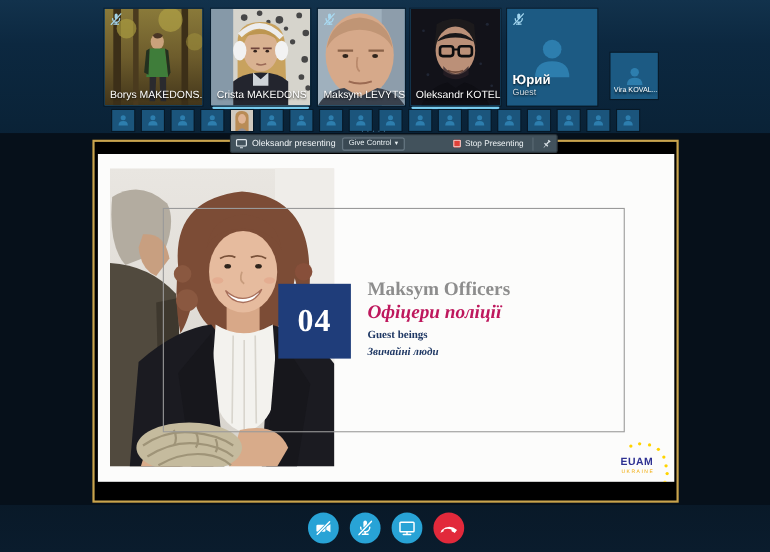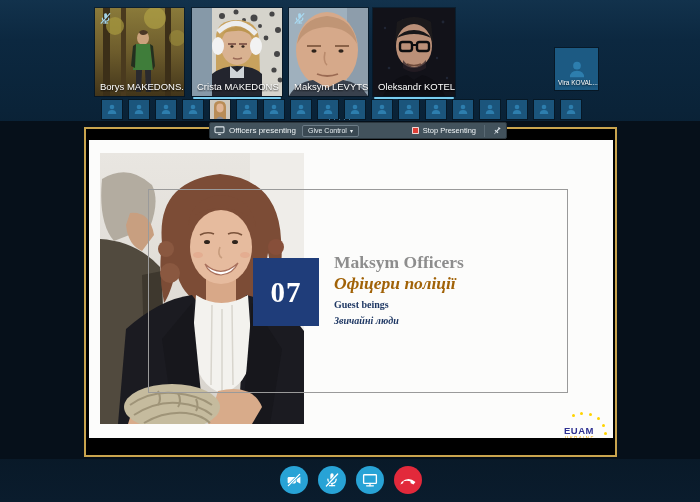--- a/index.html
+++ b/index.html
@@ -28,24 +28,24 @@
   .pwindow{position:absolute;left:84px;top:127px;width:533px;height:330px;background:#000;
            border:2px solid #c9a44e}
   .slide{position:absolute;left:3px;top:11px;width:524px;height:298px;background:#fcfcfb;overflow:hidden}
   .slidephoto{position:absolute;left:11px;top:13px;width:204px;height:271px}
   .slidephoto svg{display:block;width:100%;height:100%}
   .frame{position:absolute;left:59px;top:49px;width:420px;height:204px;border:1px solid #9a9a9a;z-index:3}
   .numbox{position:absolute;left:164px;top:118px;width:66px;height:68px;background:#1f3d7a;z-index:4;
           display:flex;align-items:center;justify-content:center;color:#fff;
           font:bold 29px "Liberation Serif",serif;letter-spacing:1px}
   .t-en{position:absolute;left:245px;top:112px;z-index:4;font:bold 17.5px "Liberation Serif",serif;color:#8d8d8d}
-  .t-uk{position:absolute;left:245px;top:133px;z-index:4;font:bold italic 17.5px "Liberation Serif",serif;color:#a16207}
+  .t-uk{position:absolute;left:245px;top:133px;z-index:4;font:bold italic 17.5px "Liberation Serif",serif;color:#be185d}
   .s-en{position:absolute;left:245px;top:159px;z-index:4;font:bold 10px "Liberation Serif",serif;color:#1f3864}
   .s-uk{position:absolute;left:245px;top:175px;z-index:4;font:bold italic 10px "Liberation Serif",serif;color:#1f3864}
-  .logo{position:absolute;left:470px;top:270px;width:52px;height:42px;z-index:4}
+  .logo{position:absolute;left:470px;top:260px;width:52px;height:42px;z-index:4}
   .logo-txt{position:absolute;left:5px;top:15px;font:bold 9.5px "Liberation Sans",sans-serif;color:#2e3192;letter-spacing:.5px}
   .logo-sub{position:absolute;left:6px;top:26px;font-size:4.5px;color:#f0a800;letter-spacing:1.4px}
   .star{position:absolute;width:3px;height:3px;border-radius:50%;background:#ffd400}
   
   .ptoolbar{position:absolute;left:209px;top:122px;width:298px;height:17px;background:#42525c;
             border:1px solid #2b363d;border-radius:2px;display:flex;align-items:center;
             padding:0 4px;z-index:10;color:#eef3f5}
   .ptoolbar .lbl{font-size:8px;margin:0 6px 0 4px;white-space:nowrap}
   .gctrl{display:flex;align-items:center;gap:3px;border:1px solid #6b7b86;border-radius:2px;
          height:12px;padding:0 5px;font-size:7px;color:#e6edf0;background:#3a4953;cursor:pointer}
@@ -184,20 +184,45 @@
       <rect x="44" y="34" width="12" height="9" rx="2.5" fill="none" stroke="#0d0d0f" stroke-width="2.4"></rect>
       <path d="M39 37 h5" stroke="#0d0d0f" stroke-width="2"></path>
       <path d="M34 56 Q41 59 48 56" stroke="#6e4a3a" stroke-width="1.5" fill="none"></path>
       <path d="M30 52 Q41 66 53 52 L53 60 Q41 68 30 60 Z" fill="#2a2026" opacity=".7"></path>
       <path d="M10 88 Q18 70 34 67 L41 72 L49 67 Q64 70 72 88 Z" fill="#0e0e14"></path>
     </svg>
     <div class="plabel">Oleksandr KOTELE...</div>
   </div>
   <div class="speakline" style="left:374px;top:97px;width:80px"></div>
 
+  <div class="tile" style="left:461px;top:8px;width:82px;height:88px">
+    <div class="avatarwrap">
+      <svg width="44" height="44" viewBox="0 0 24 24">
+          <g fill="#2d7eae">
+        <circle cx="12" cy="8" r="4.6"></circle>
+            <path d="M3.5 22 q0 -8 8.5 -8 q8.5 0 8.5 8 z"></path>
+          </g>
+        </svg>
+    </div>
+    <span class="micbadge">
+      <svg viewBox="0 0 13 13">
+          <g stroke="#a9dcf4" stroke-width="1.2" fill="none" stroke-linecap="round">
+        <rect x="5.2" y="1.2" width="2.8" height="5.2" rx="1.4" fill="#a9dcf4" stroke="none"></rect>
+        <path d="M3.4 6 a3.2 3.2 0 0 0 6.4 0"></path>
+            <path d="M6.6 9.4 V11"></path>
+            <path d="M4.6 11 H8.6"></path>
+        <path d="M2.2 11.2 L10.8 1.6"></path>
+          </g>
+        </svg>
+    </span>
+    <div class="plabel big">
+      <span>Юрий</span>
+      <span class="psub">Guest</span>
+    </div>
+  </div>
 
   <div class="tile" style="left:555px;top:48px;width:43px;height:42px">
     <div class="avatarwrap">
       <svg width="20" height="20" viewBox="0 0 24 24">
           <g fill="#2d7eae">
         <circle cx="12" cy="8" r="4.6"></circle>
             <path d="M3.5 22 q0 -8 8.5 -8 q8.5 0 8.5 8 z"></path>
           </g>
         </svg>
     </div>
@@ -397,40 +422,40 @@
           <g stroke="#9f9478" stroke-width="2" fill="none">
             <path d="M30 252 Q50 238 74 240 Q98 242 112 252"></path>
             <path d="M34 262 Q56 248 78 250 Q100 252 112 262"></path>
             <path d="M44 270 Q64 258 86 260 Q102 262 110 270"></path>
             <path d="M58 238 q4 8 0 14 M78 240 q4 8 0 14 M96 246 q3 7 0 12"></path>
           </g>
         </svg>
       </div>
 
       <div class="frame"></div>
-      <div class="numbox">07</div>
+      <div class="numbox">04</div>
       <div class="t-en">Maksym Officers</div>
       <div class="t-uk">Офіцери поліції</div>
       <div class="s-en">Guest beings</div>
       <div class="s-uk">Звичайні люди</div>
 
       <div class="logo">
         <span class="logo-txt">EUAM</span>
         <span class="logo-sub">UKRAINE</span>
         <span id="logostars"><span class="star" style="left: 13px; top: 4px;"></span><span class="star" style="left: 21px; top: 2px;"></span><span class="star" style="left: 30px; top: 3px;"></span><span class="star" style="left: 38px; top: 7px;"></span><span class="star" style="left: 43px; top: 14px;"></span><span class="star" style="left: 45px; top: 22px;"></span><span class="star" style="left: 46px; top: 29px;"></span><span class="star" style="left: 44px; top: 37px;"></span></span>
       </div>
     </div>
   </div>
 
   <div class="ptoolbar">
     <svg width="11" height="9" viewBox="0 0 12 10">
       <rect x="1" y="1" width="10" height="6.5" rx="1" fill="none" stroke="#dfe7ec" stroke-width="1.2"></rect>
       <path d="M4.5 9.3 H7.5" stroke="#dfe7ec" stroke-width="1.2"></path>
     </svg>
-    <span class="lbl">Officers presenting</span>
+    <span class="lbl">Oleksandr presenting</span>
     <span class="gctrl">
       <span>Give Control</span>
       <span class="caret">▾</span>
     </span>
     <span class="stopgrp">
       <span class="stopsq"></span>
       <span>Stop Presenting</span>
     </span>
     <span class="pinbtn">
       <svg width="10" height="10" viewBox="0 0 12 12">

